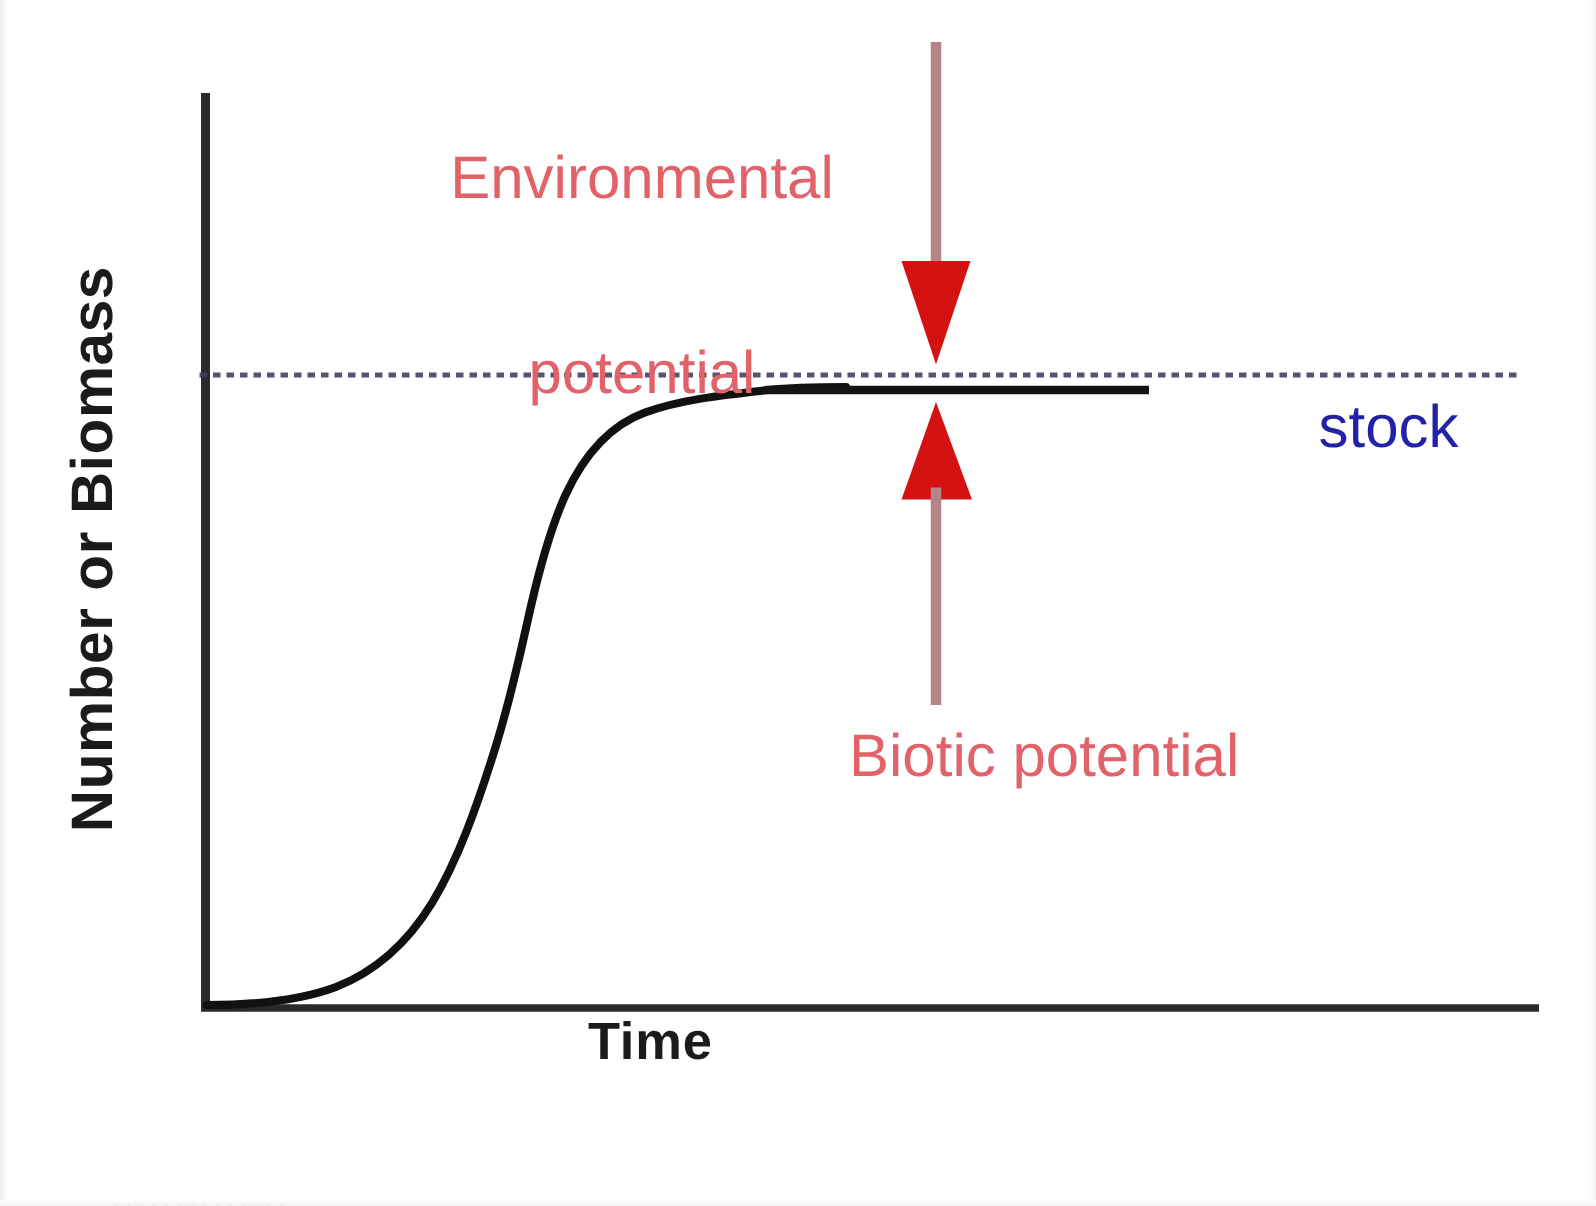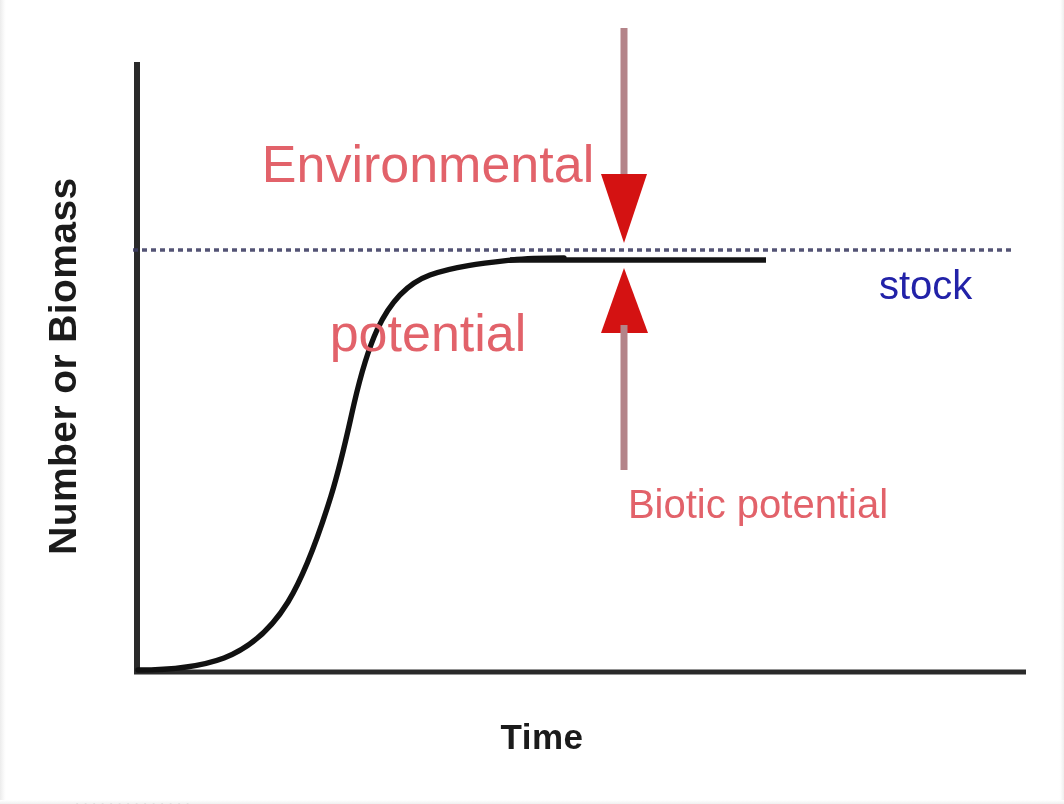--- a/index.html
+++ b/index.html
@@ -75,42 +75,42 @@
     width: 420px;
     text-align: center;
     transform: rotate(-90deg);
     font-size: 39px;
     font-weight: bold;
     color: #1b1b1b;
     letter-spacing: 0.4px;
   }
   .lbl-xaxis {
     left: 392px;
-    top: 718px;
+    top: 676px;
     width: 300px;
-    text-align: center;
+    text-align: left;
     font-size: 35px;
     font-weight: bold;
     color: #1b1b1b;
     letter-spacing: 0.5px;
   }
   .lbl-envres {
     left: 255px;
-    top: 24px;
+    top: 12px;
     width: 346px;
     text-align: center;
-    font-size: 52px;
+    font-size: 40px;
     color: #e2626a;
     font-weight: normal;
   }
   .lbl-biotic {
     left: 566px;
     top: 483px;
     width: 384px;
-    text-align: center;
+    text-align: left;
     font-size: 40px;
     color: #e2626a;
     font-weight: normal;
   }
   .lbl-standing {
     left: 779px;
     top: 183px;
     width: 270px;
     text-align: left;
     font-size: 40px;

